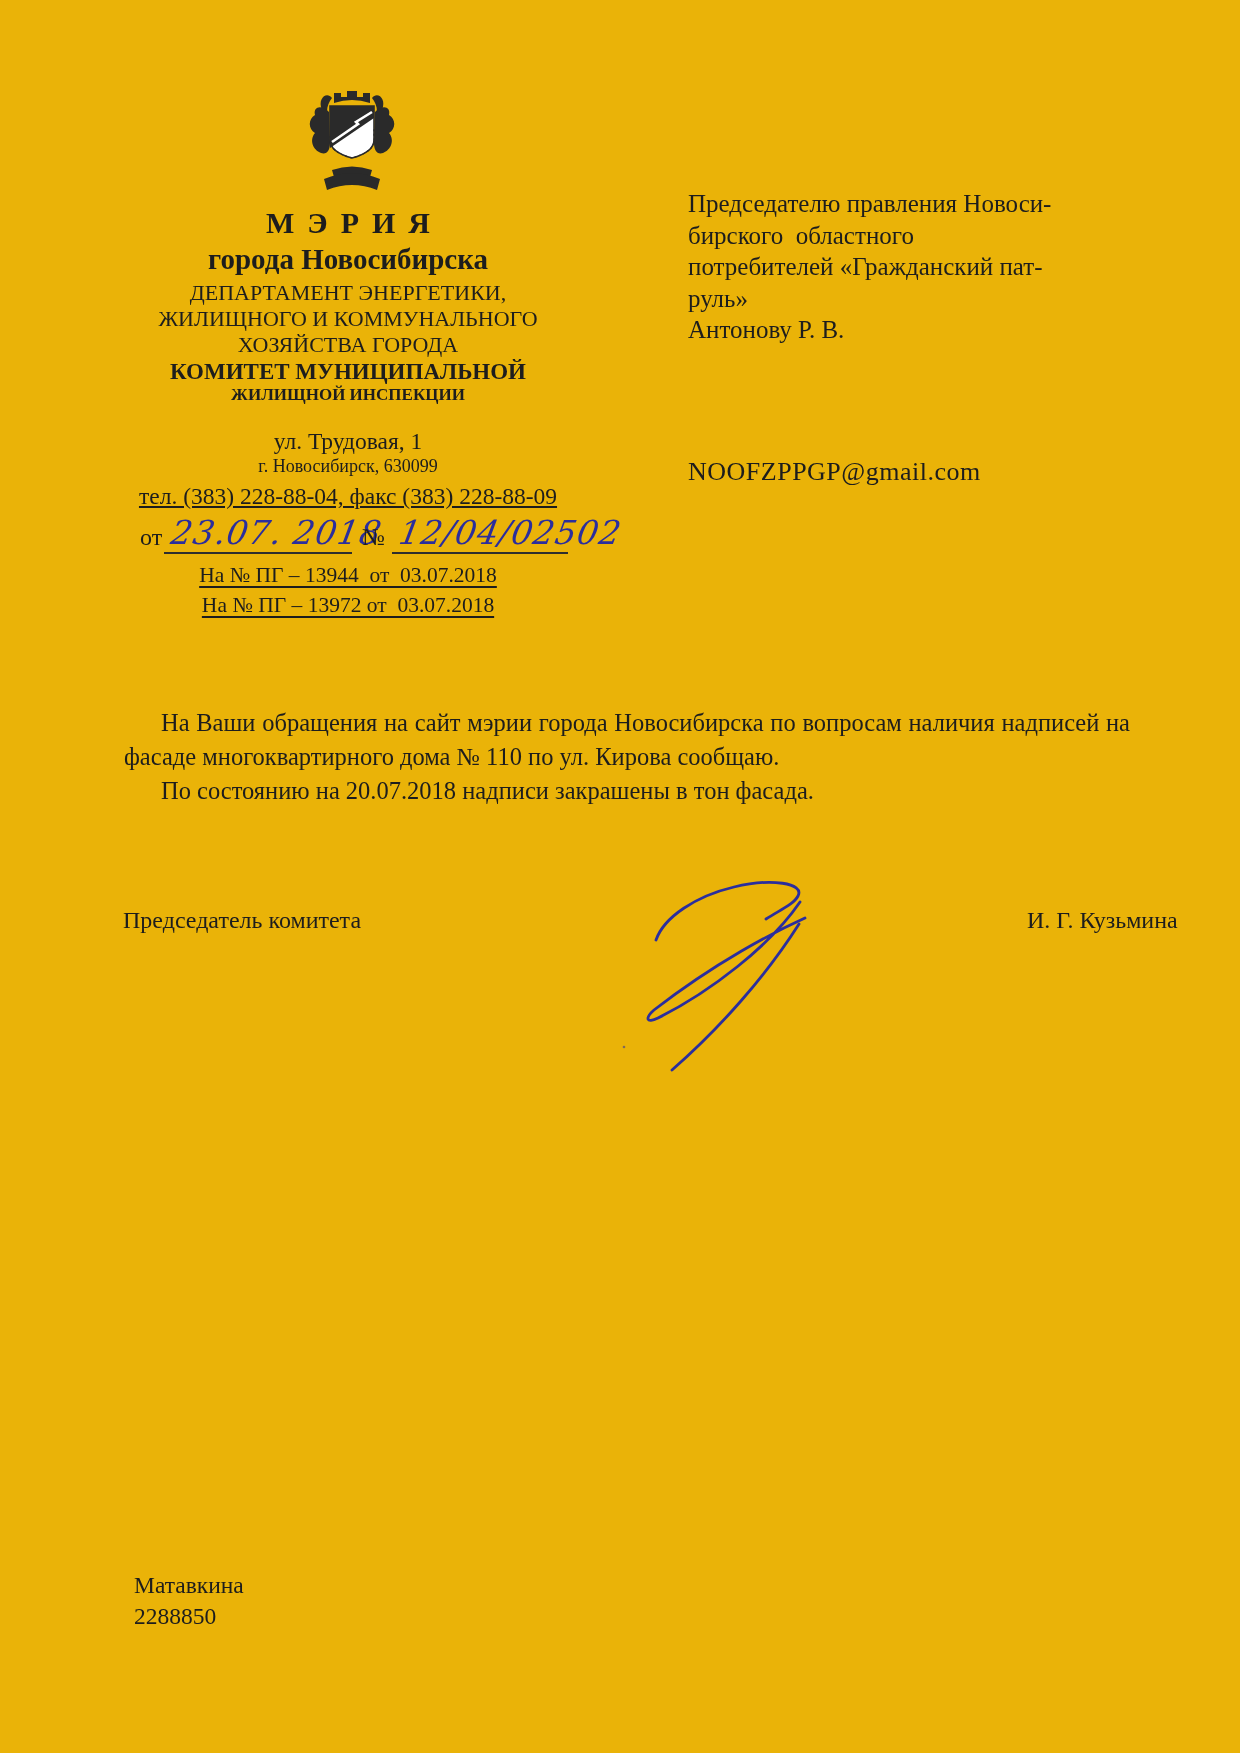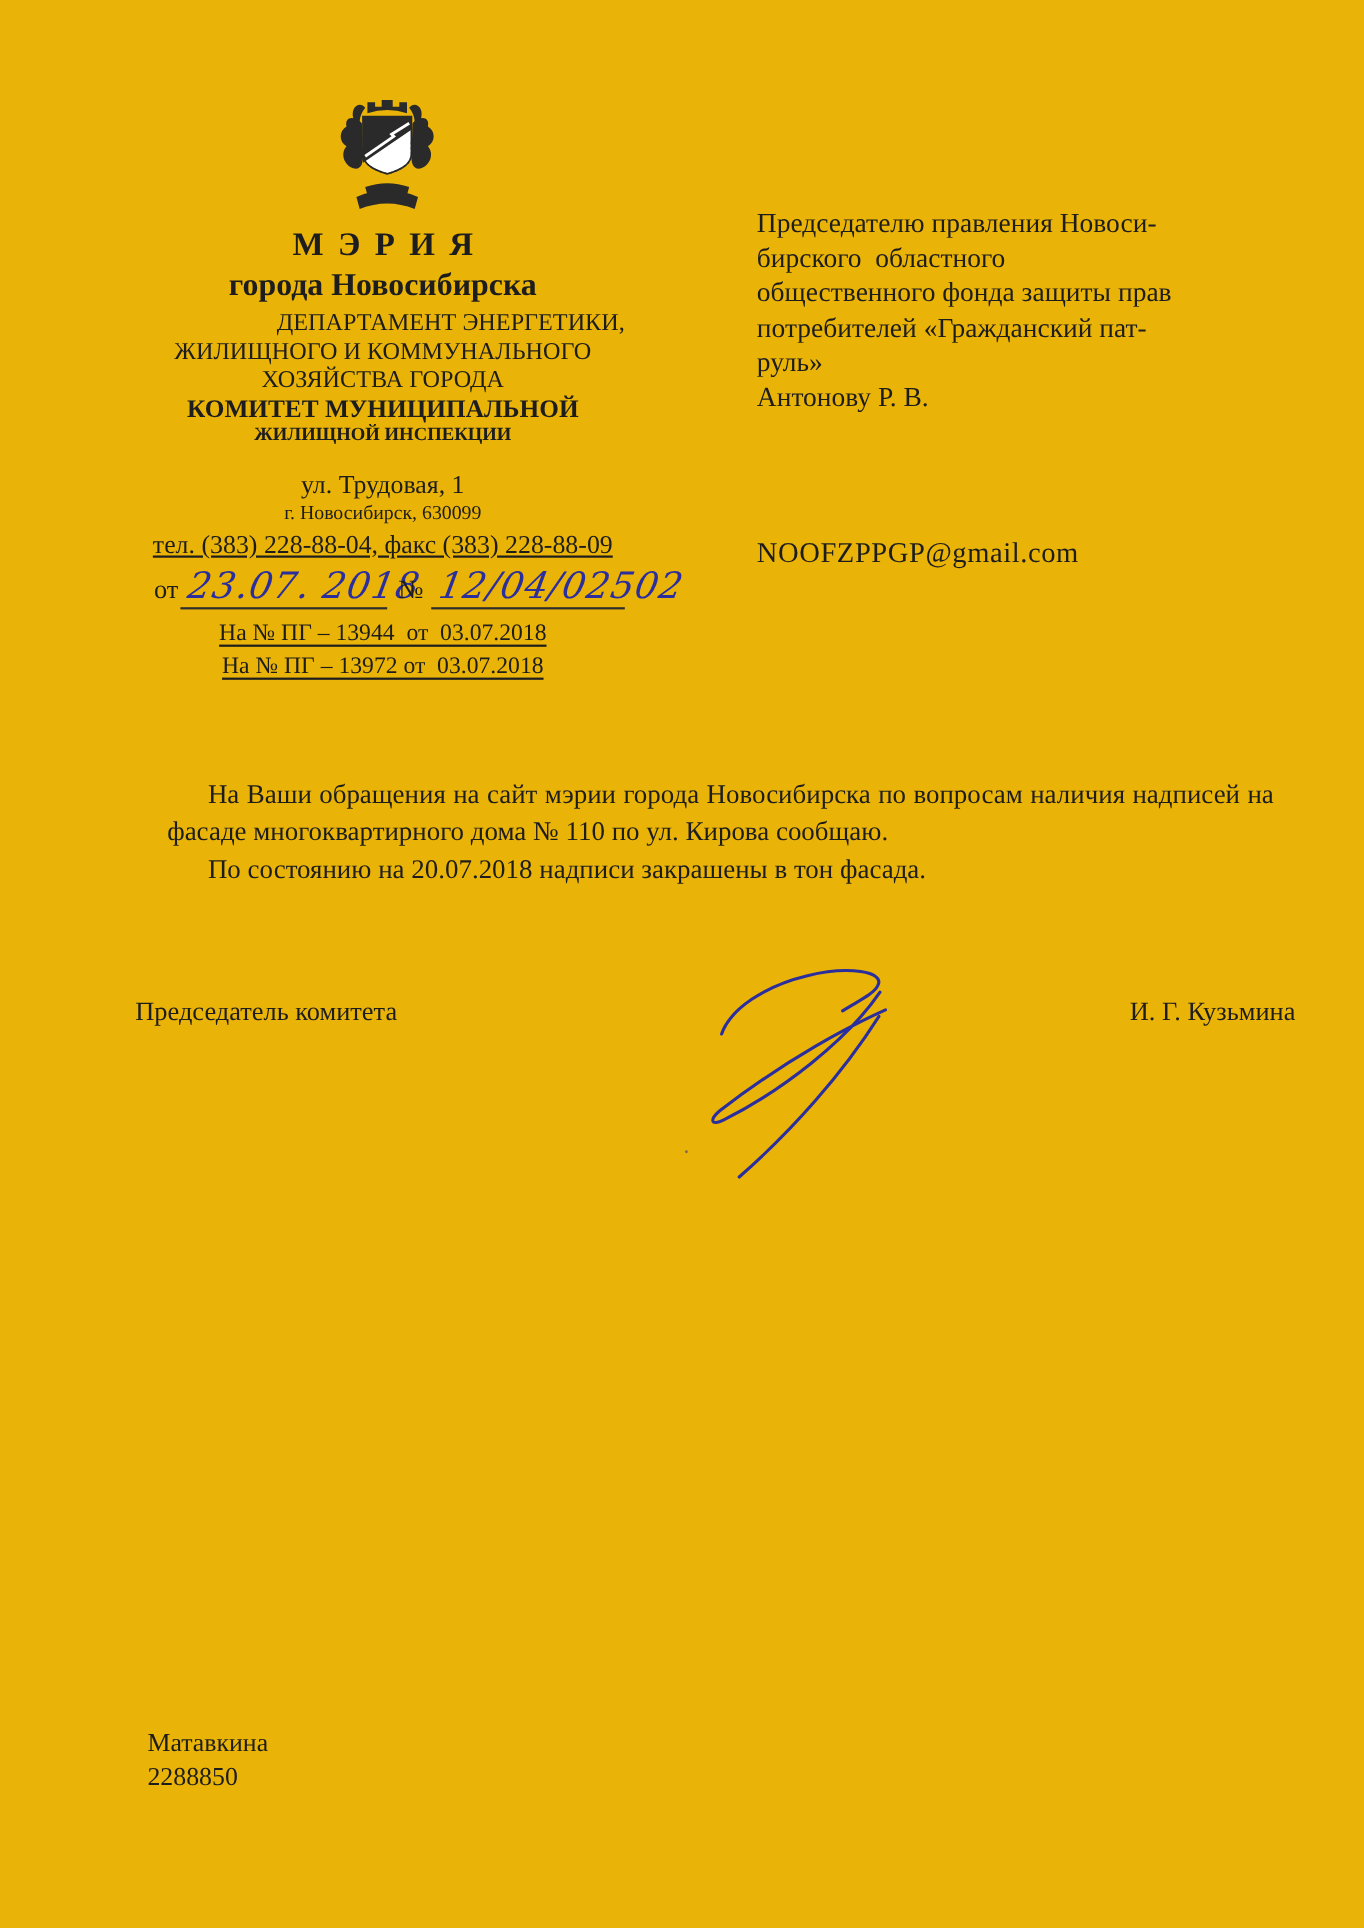--- a/index.html
+++ b/index.html
@@ -11,21 +11,21 @@
     font-family:"Liberation Serif","DejaVu Serif",serif;
     color:#1d1d1d;
     overflow:hidden;
     padding-left:44px;
   }
   .abs{position:absolute;}
   
   .lh-line{left:128px;width:440px;text-align:center;white-space:nowrap;}
   .org-title{top:206px;font-size:30px;font-weight:bold;letter-spacing:13px;text-indent:13px;}
   .org-subtitle{top:243px;font-size:29px;font-weight:bold;}
-  .dept1{top:280px;font-size:22px;text-align:right;}
+  .dept1{top:280px;font-size:22px;}
   .dept2{top:306px;font-size:22px;}
   .dept3{top:332px;font-size:22px;}
   .comm1{top:359px;font-size:23px;font-weight:bold;}
   .comm2{top:385px;font-size:17px;font-weight:bold;}
   .addr1{top:428px;font-size:23.5px;}
   .addr2{top:456px;font-size:18px;}
   .addr3{top:483px;font-size:23.5px;text-decoration:underline;}
   .out-label{top:524px;font-size:24px;}
   .out-date-label{left:140px;}
   .out-num-label{left:362px;}
@@ -43,21 +43,21 @@
   .ref-line{left:128px;width:440px;text-align:center;font-size:21.5px;
     text-decoration:underline;text-underline-offset:4px;white-space:pre;}
   .ref1{top:563px;}
   .ref2{top:593px;}
   
   .addressee{left:688px;top:188px;width:440px;font-size:25px;line-height:31.5px;}
   .addr-line{white-space:pre-wrap;}
   .addressee-name{}
   .addressee-email{margin-top:110px;font-size:26px;letter-spacing:0.5px;}
   
-  .body-text{left:124px;top:706px;width:1006px;font-size:24.5px;line-height:34px;margin-left:28px;}
+  .body-text{left:124px;top:706px;width:1006px;font-size:24.5px;line-height:34px;}
   .body-text p{margin:0;text-indent:37px;text-align:justify;}
   .body-text p.last{text-align:left;}
   
   .signer-title{left:123px;top:907px;font-size:24px;white-space:nowrap;}
   .signer-name{left:1027px;top:907px;font-size:24px;white-space:nowrap;}
   .sig-svg{left:558px;top:870px;}
   
   .footer{left:134px;top:1570px;font-size:23.5px;line-height:31px;}
 </style>
 </head>
@@ -103,21 +103,20 @@
   <span class="abs hand-slot slot-num">
     <span class="handwriting">12/04/02502</span>
   </span>
 
   <div class="abs ref-line ref1">На № ПГ – 13944  от  03.07.2018</div>
   <div class="abs ref-line ref2">На № ПГ – 13972 от  03.07.2018</div>
 
   <div class="abs addressee">
     <div class="addr-line">Председателю правления Новоси-</div>
     <div class="addr-line">бирского  областного</div>
-    <div class="addr-line">общественного фонда защиты прав</div>
     <div class="addr-line">потребителей «Гражданский пат-</div>
     <div class="addr-line">руль»</div>
     <div class="addressee-name">Антонову Р. В.</div>
     <div class="addressee-email">NOOFZPPGP@gmail.com</div>
   </div>
 
   <div class="abs body-text">
     <p>На Ваши обращения на сайт мэрии города Новосибирска по вопросам наличия надписей на фасаде многоквартирного дома № 110 по ул. Кирова сообщаю.</p>
     <p class="last">По состоянию на 20.07.2018 надписи закрашены в тон фасада.</p>
   </div>

